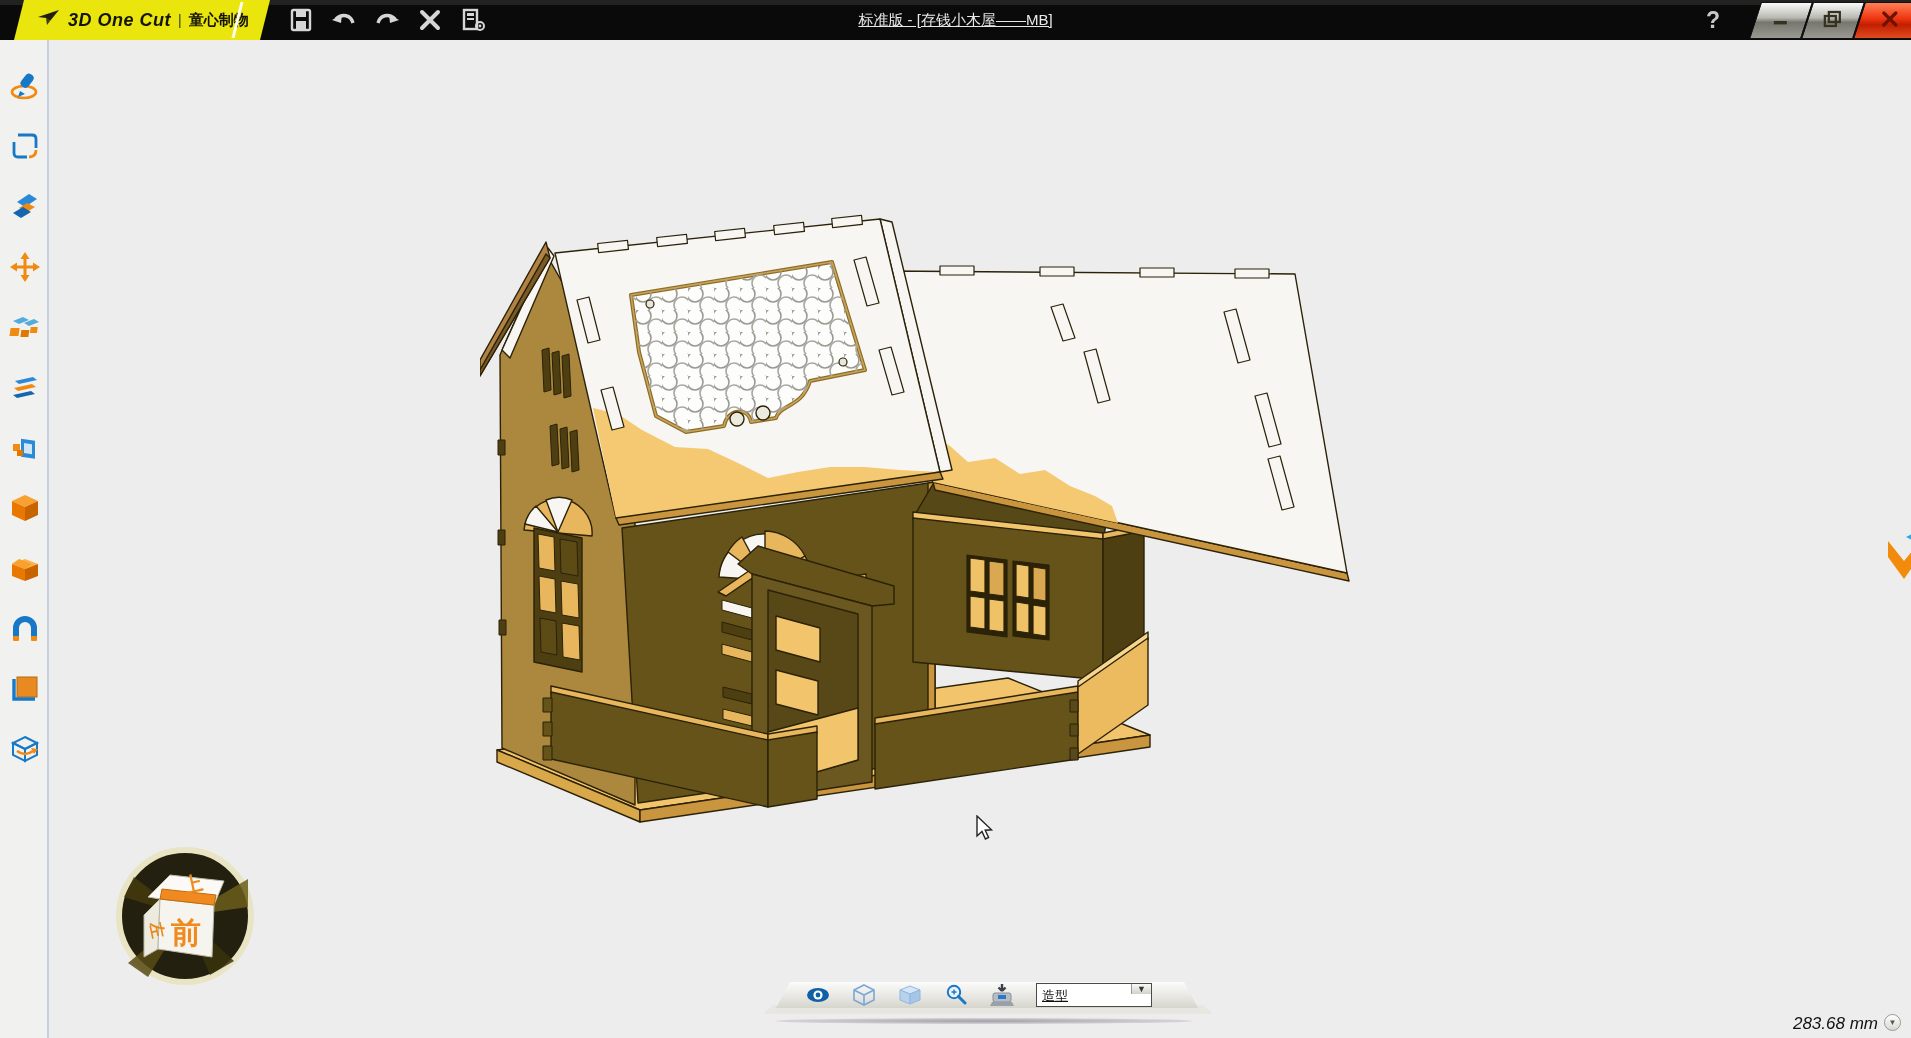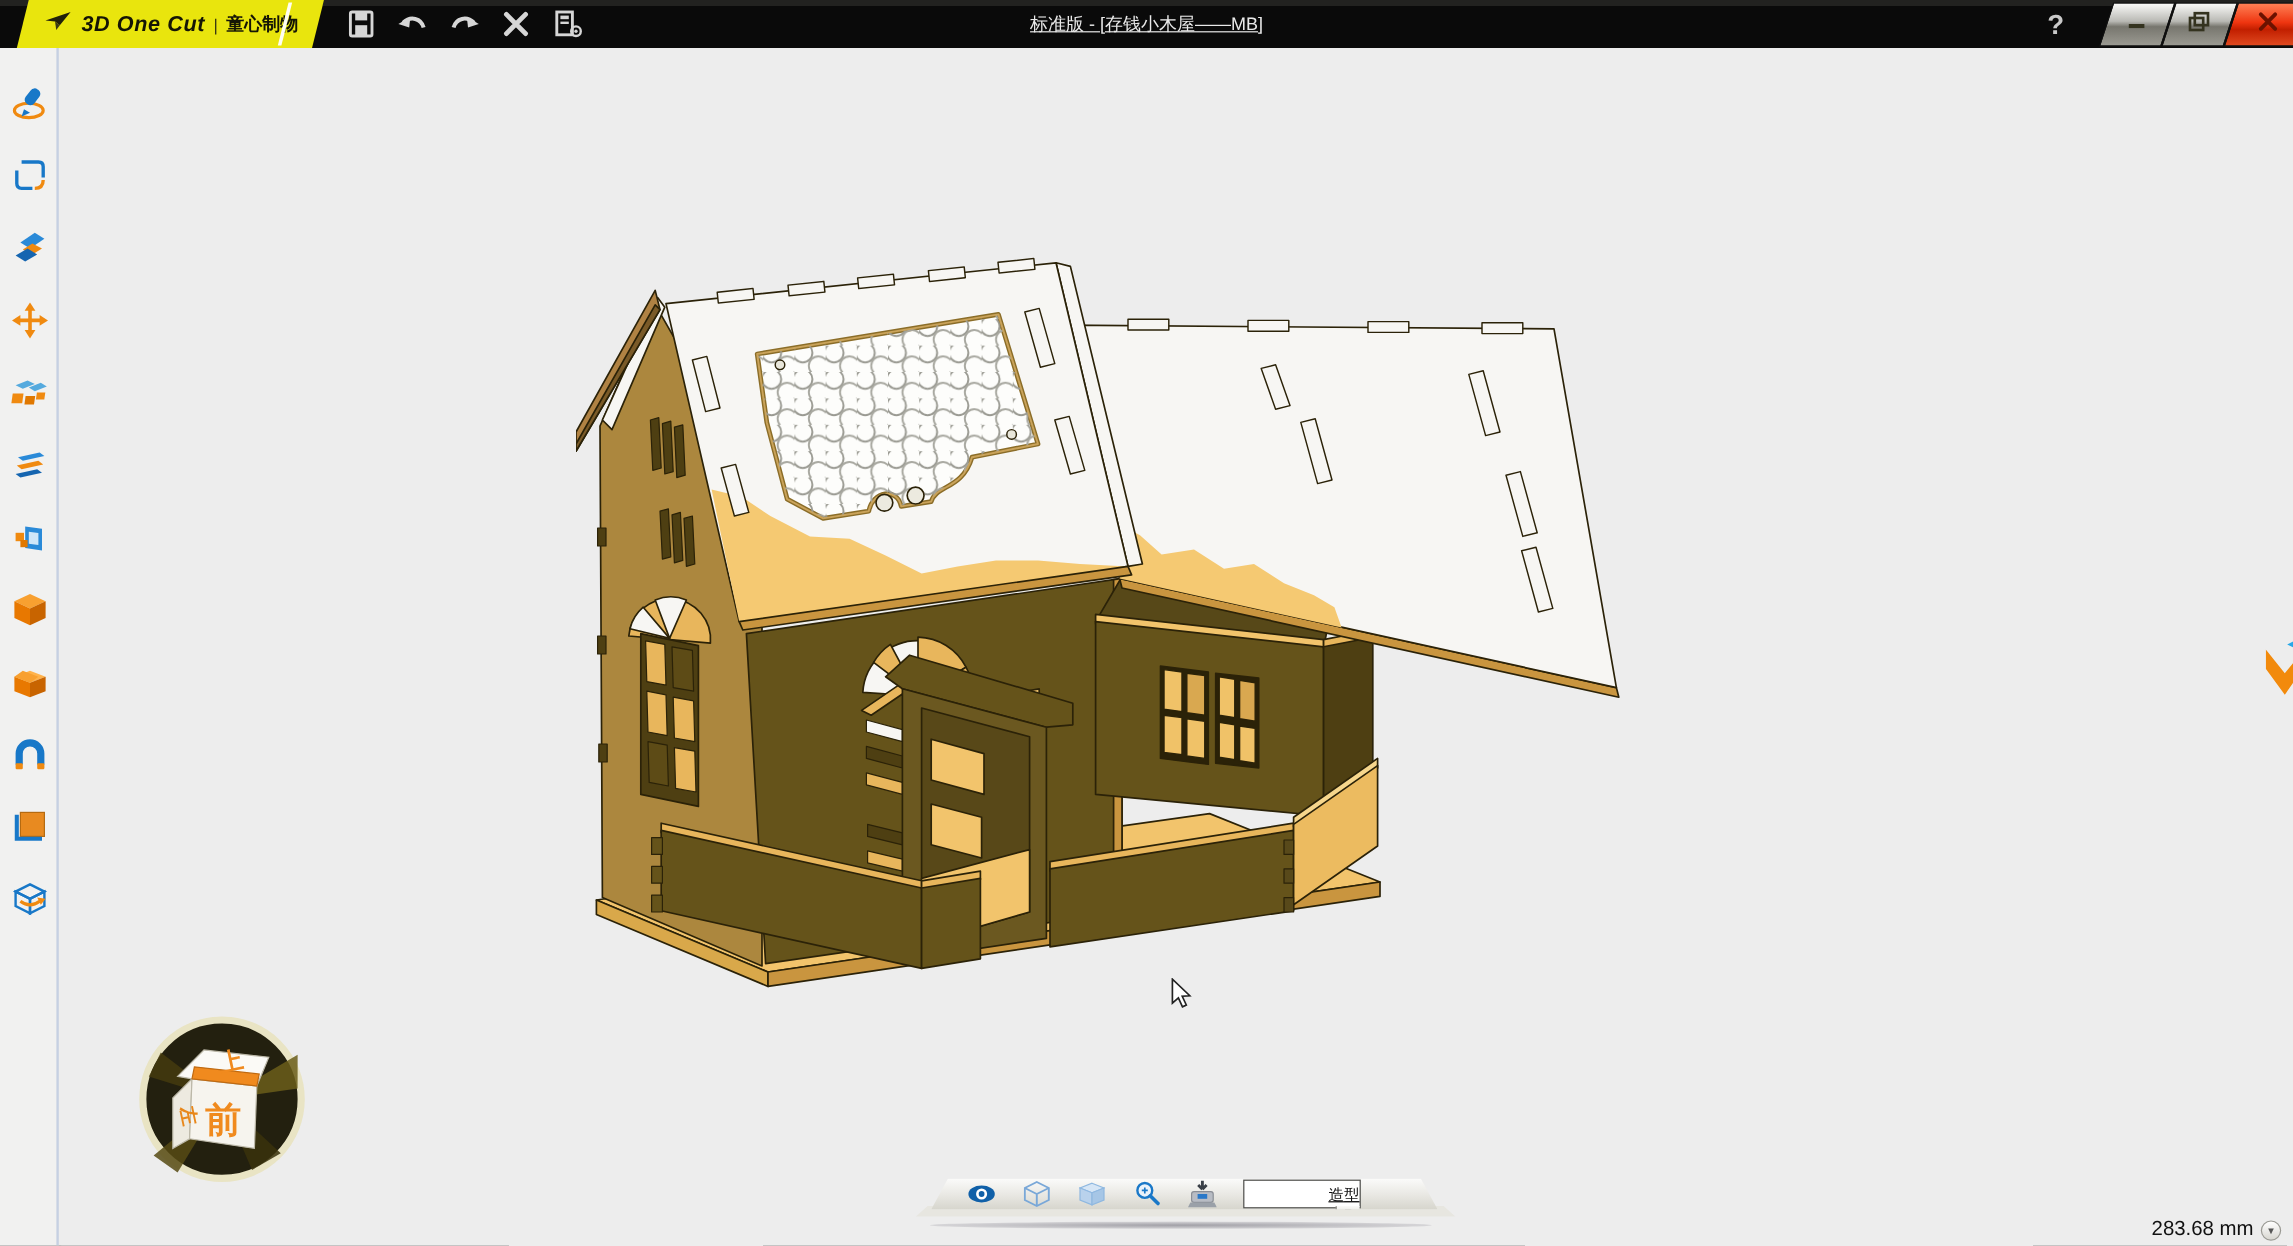--- a/index.html
+++ b/index.html
@@ -43,27 +43,27 @@
   
   #dock{position:absolute;left:725px;top:942px;width:422px;height:26px;
     background:linear-gradient(180deg,#fbfbfa 0%,#e8e7e2 55%,#d6d5cd 100%);
     clip-path:polygon(14px 0,calc(100% - 14px) 0,100% 100%,0 100%);
     display:flex;align-items:center;gap:22px;padding:0 30px;}
   #dock-base{position:absolute;left:712px;top:965px;width:450px;height:9px;background:#e7e6e0;
     clip-path:polygon(10px 0,calc(100% - 10px) 0,100% 100%,0 100%);}
   #dock-shadow{position:absolute;left:724px;top:978px;width:418px;height:6px;border-radius:50%;
     background:radial-gradient(ellipse at center,#8e8d95 0%,#c6c5c9 60%,rgba(237,237,237,0) 100%);opacity:.8;}
   .dock-btn{width:24px;height:22px;display:flex;align-items:center;justify-content:center;cursor:pointer;}
-  #mode-select{display:flex;align-items:flex-end;height:24px;border:1px solid #4a4a46;background:#fff;width:98px;cursor:pointer;flex-direction:column;}
+  #mode-select{display:flex;align-items:flex-start;height:24px;border:1px solid #4a4a46;background:#fff;width:116px;cursor:pointer;}
   #mode-value{flex:1;font-size:13px;color:#111;padding:3px 0 0 5px;text-decoration:underline;}
   #mode-arrow{width:20px;border-left:1px solid #9a9a94;background:linear-gradient(180deg,#fafaf8,#d2d1cb);
     display:flex;align-items:center;justify-content:center;font-size:9px;color:#333;}
 
   
-  #statusbar{position:absolute;right:10px;bottom:4px;display:flex;align-items:flex-end;gap:6px;}
+  #statusbar{position:absolute;right:10px;bottom:4px;display:flex;align-items:flex-start;gap:6px;font-style:italic;}
   #measure{font-size:17px;color:#111;}
   #measure-btn{width:17px;height:17px;border-radius:50%;border:1px solid #9a9a94;background:linear-gradient(180deg,#fff,#d8d7d1);
     font-size:8px;color:#555;display:flex;align-items:center;justify-content:center;}
 
   
   #edge-flag{position:absolute;right:0;top:487px;width:23px;height:60px;overflow:hidden;cursor:pointer;}
 
   #cursor{position:absolute;left:924px;top:775px;pointer-events:none;}
 </style>
 </head>

